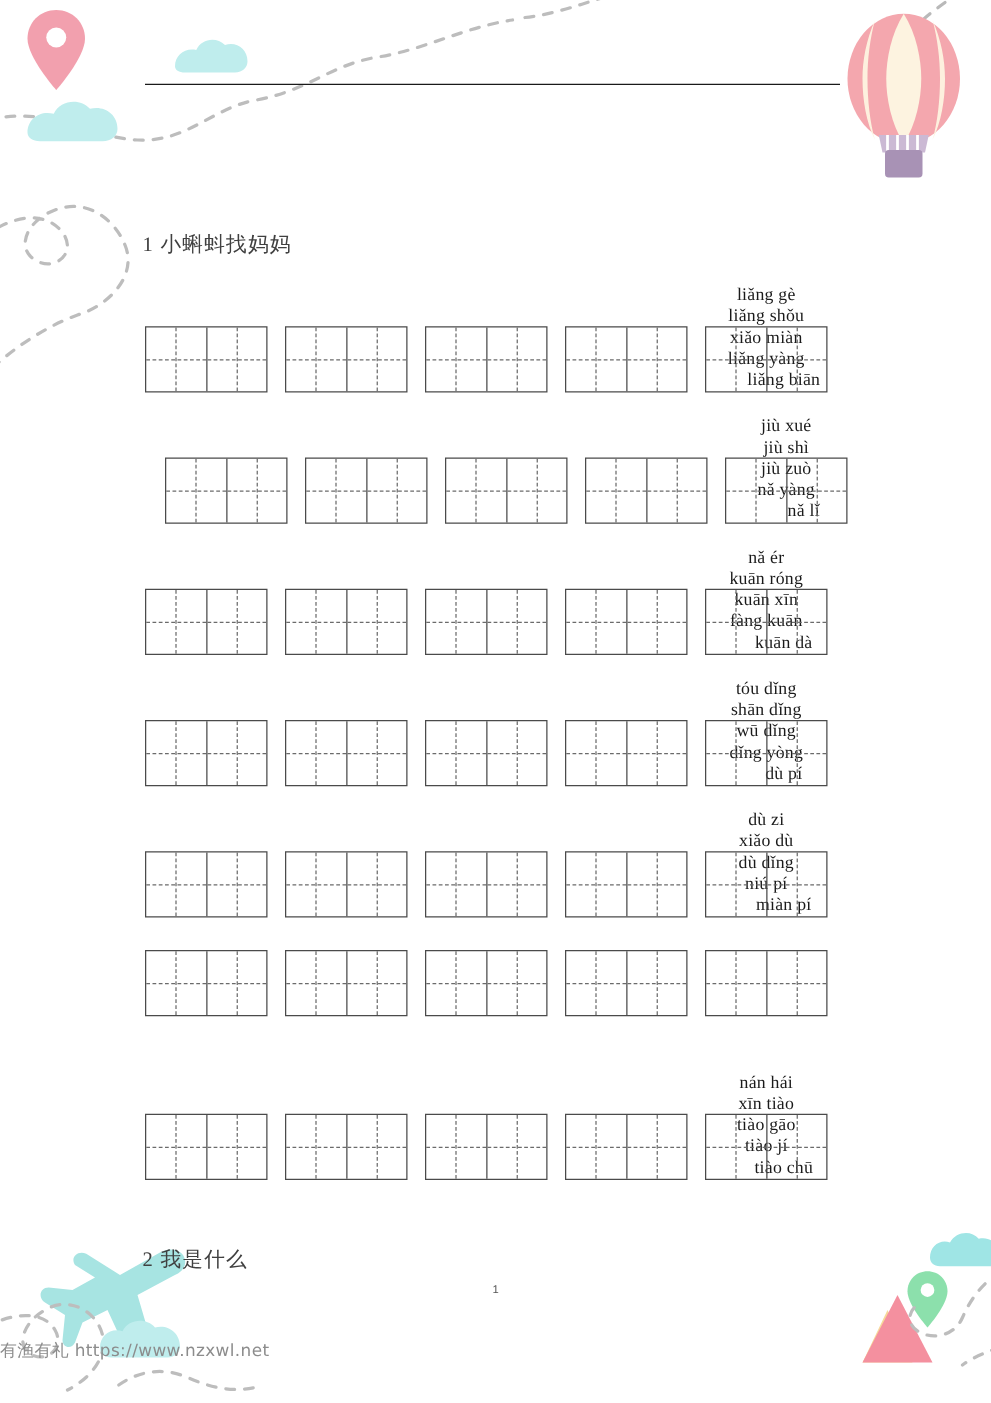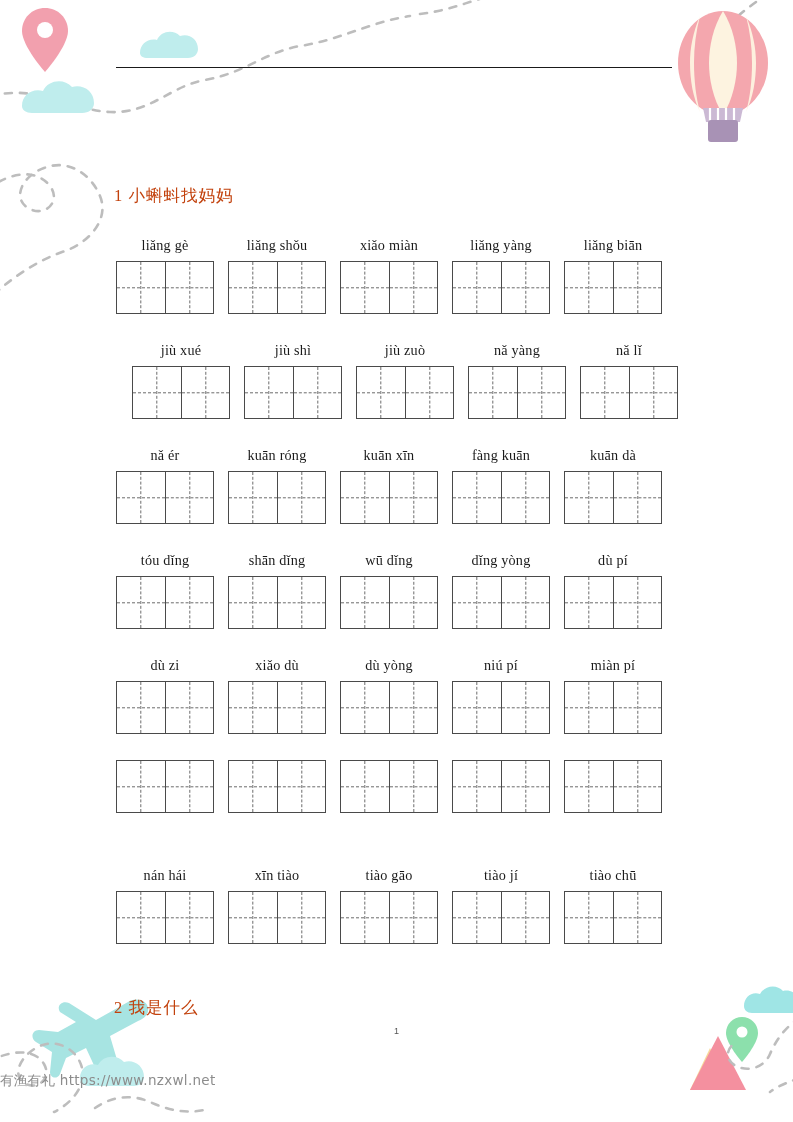--- a/index.html
+++ b/index.html
@@ -53,21 +53,21 @@
     font-size: 17.5px;
     letter-spacing: 0.6px;
     color: #e8921a;
     white-space: nowrap;
   }
 
   .section-title {
     position: absolute;
     left: 114px;
     font-size: 16.5px;
-    color: #c2410c;
+    color: #404040;
     letter-spacing: 1px;
     white-space: nowrap;
   }
   .section-title.s1 { top: 185px; }
   .section-title.s2 { top: 997px; }
 
   
   .rows {
     position: absolute;
     left: 0;
@@ -77,20 +77,21 @@
   .ex-row {
     position: absolute;
     left: 116px;
     width: 560px;
     height: 105px;
   }
   .pinyin-line {
     display: flex;
     height: 26px;
     align-items: flex-end;
+    flex-direction: column;
   }
   .grid-line {
     display: flex;
     height: 53px;
     margin-top: 7px;
   }
   .cellgroup {
     width: 98px;
     margin-right: 14px;
     box-sizing: border-box;
@@ -436,21 +437,21 @@
               <div class="sq"></div>
               <div class="sq"></div>
             </div>
           </div>
         </div>
       </div>
       <div class="ex-row" style="top: 648px;">
         <div class="pinyin-line">
           <div class="pinyin">dù   zi</div>
           <div class="pinyin">xiǎo dù</div>
-          <div class="pinyin">dù yòng</div>
+          <div class="pinyin">dù dǐng</div>
           <div class="pinyin">niú  pí</div>
           <div class="pinyin">miàn pí</div>
         </div>
         <div class="grid-line">
           <div class="cellgroup">
             <div class="tzg">
               <div class="sq"></div>
               <div class="sq"></div>
             </div>
           </div>

